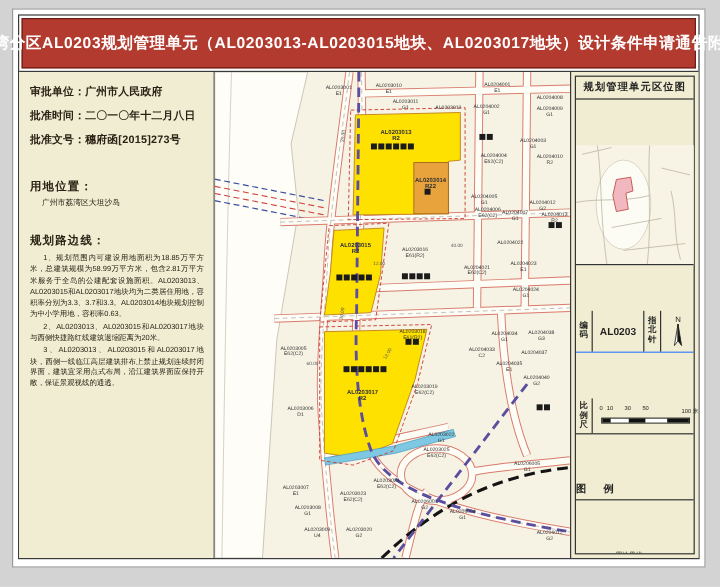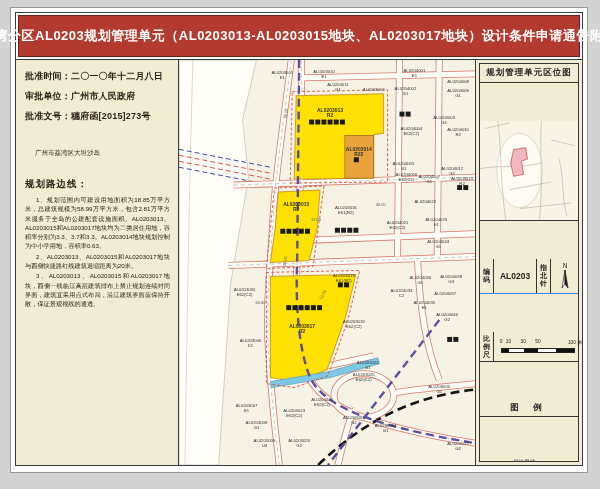--- a/index.html
+++ b/index.html
@@ -36,21 +36,21 @@
   .coderow>div:last-child{border-right:none;}
   .vlabel{font-size:7px;font-weight:bold;text-align:center;line-height:1.15;color:#222;}
   .codeval{font-size:8.5px;font-weight:bold;color:#222;}
   .scalerow{display:grid;grid-template-columns:14px 1fr;height:30px;border-bottom:1px solid #333;}
   .scalerow .lab{border-right:1px solid #333;display:flex;align-items:center;justify-content:center;}
   .scalebar-wrap{position:relative;margin:0 5px;align-self:center;height:16px;width:100%;}
   .scalebar{position:absolute;left:2px;right:8px;top:9px;height:3px;border:0.5px solid #222;display:flex;}
   .scalebar .seg{height:100%;}
   .ticks{position:absolute;left:2px;right:8px;top:0;height:8px;}
   .ticks span{position:absolute;font-size:4.8px;color:#222;transform:translateX(-50%);white-space:nowrap;}
-  .legend-title{font-size:8.5px;font-weight:bold;text-align:center;padding:2px 0;border-bottom:1px solid #333;letter-spacing:6px;color:#222;}
+  .legend-title{font-size:8.5px;font-weight:bold;text-align:left;padding:2px 0;border-bottom:1px solid #333;letter-spacing:6px;color:#222;}
   .legend-body{flex:1;padding:4px 2px 2px 5px;overflow:hidden;}
   .lg-row{display:flex;align-items:center;margin-bottom:2.1px;height:8.2px;}
   .lg-sample{width:24px;margin-right:4px;flex:none;box-sizing:border-box;}
   .lg-label{font-size:5.6px;color:#222;white-space:nowrap;}
   .ls-boundary{border-top:2px dashed #D04038;height:0;}
   .ls-roadedge{height:3px;border:1px solid #D04038;background:#FFF;}
   .ls-roadcenter{border-top:1px dashed #888;height:0;}
   .ls-220kv{height:2.5px;border-top:1px solid #E07878;border-bottom:1px solid #E07878;}
   .ls-corridor{height:5px;border:1px dashed #444;background:#FFF;}
   .ls-rail{border-top:2.5px dashed #5B4E9E;height:0;}
@@ -66,26 +66,27 @@
     <div class="inner">
 
       <div class="titlebar">
         <div class="t">荔湾分区AL0203规划管理单元（AL0203013-AL0203015地块、AL0203017地块）设计条件申请通告附图</div>
       </div>
 
       <div class="content">
 
         <div class="left-panel">
           <div id="fields">
+              <div class="field">审批单位：广州市人民政府</div>
               <div class="field">批准时间：二〇一〇年十二月八日</div>
-              <div class="field">审批单位：广州市人民政府</div>
               <div class="field">批准文号：穗府函[2015]273号</div>
             </div>
 
           <div class="loc-block">
+            <div class="sec-h">用地位置：</div>
             <div class="loc-v">广州市荔湾区大坦沙岛</div>
           </div>
 
           <div class="content-block">
             <div class="sec-h">规划路边线：</div>
             <div class="paras" id="paras">
                 <p>1、规划范围内可建设用地面积为18.85万平方米，总建筑规模为58.99万平方米，包含2.81万平方米服务于全岛的公建配套设施面积。AL0203013、AL0203015和AL0203017地块均为二类居住用地，容积率分别为3.3、3.7和3.3。AL0203014地块规划控制为中小学用地，容积率0.63。</p>
                 <p>2、AL0203013、AL0203015和AL0203017地块与西侧快捷路红线建筑退缩距离为20米。</p>
                 <p>3、AL0203013、AL0203015和AL0203017地块，西侧一线临江高层建筑排布上禁止规划连续封闭界面，建筑宜采用点式布局，沿江建筑界面应保持开敞，保证景观视线的通透。</p>
               </div>

